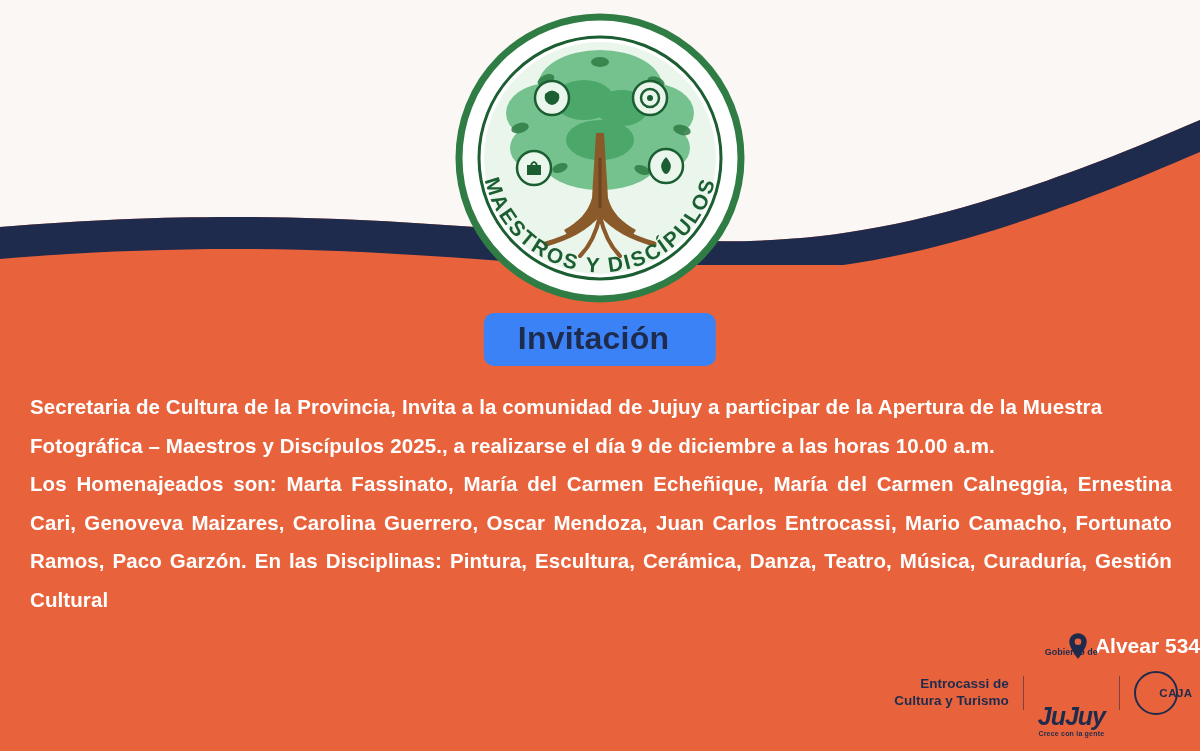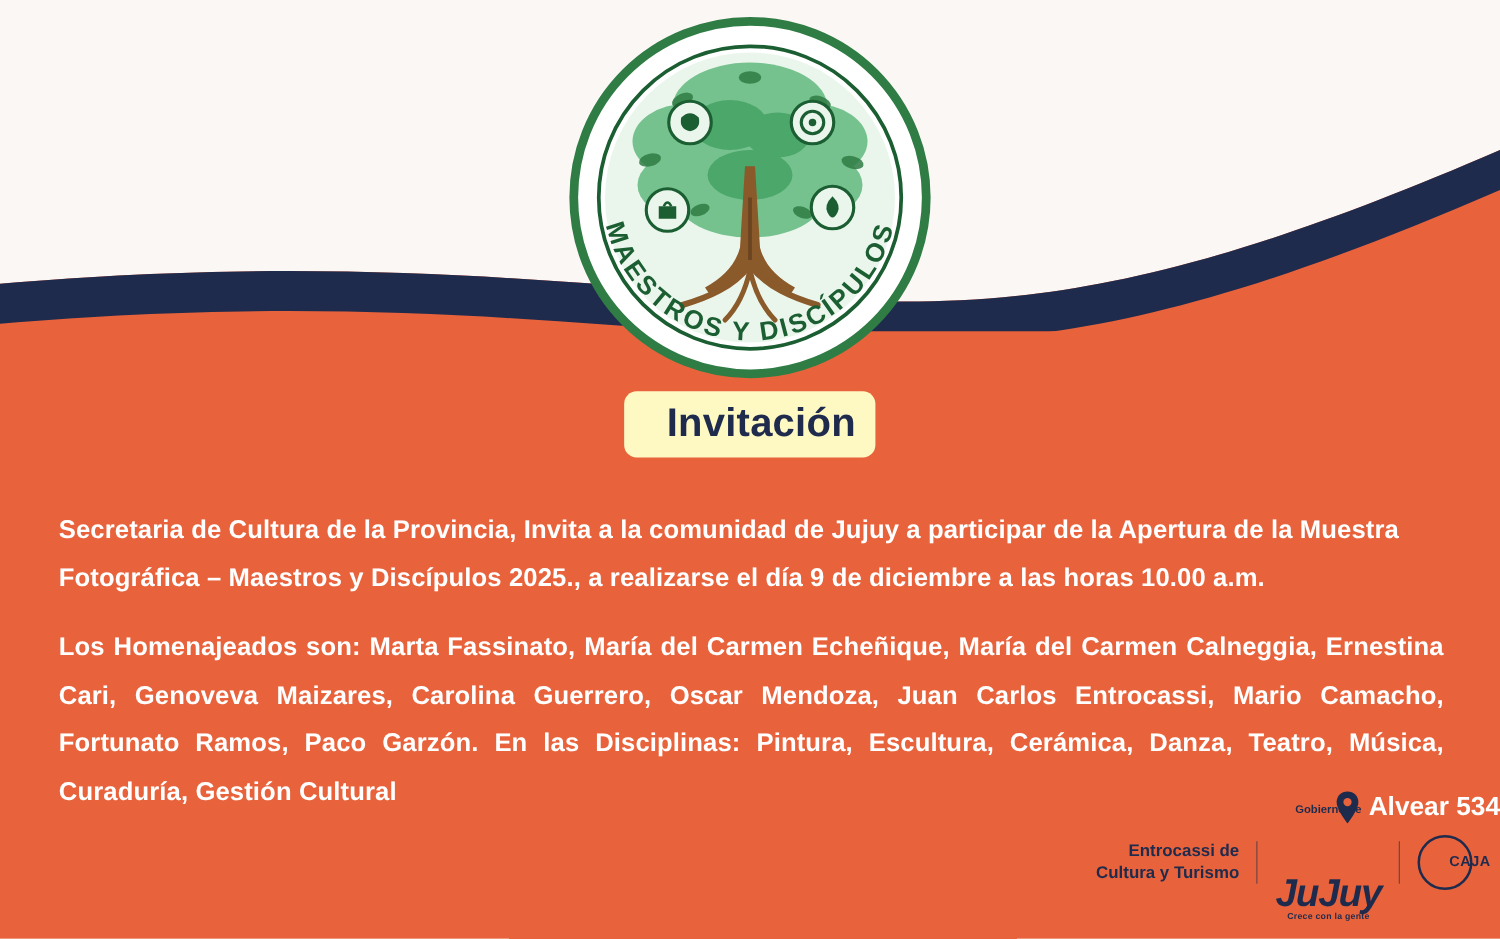--- a/index.html
+++ b/index.html
@@ -34,23 +34,23 @@
     z-index: 5;
   }
   .logo-wrap svg { display: block; width: 300px; height: 300px; }
 
   
   .pill {
     position: absolute;
     left: 50%;
     top: 313px;
     transform: translateX(-50%);
-    background: #fef9c3;
+    background: #3b82f6;
     border-radius: 10px;
-    padding: 8px 16px 10px 34px;
+    padding: 8px 47px 10px 34px;
     z-index: 6;
   }
   .pill-text {
     font-size: 32px;
     font-weight: bold;
     color: #1F2B4D;
     letter-spacing: .2px;
     line-height: 1.1;
     white-space: nowrap;
   }
@@ -60,21 +60,21 @@
     position: absolute;
     left: 30px;
     top: 388px;
     width: 1142px;
     color: #ffffff;
     font-size: 20.5px;
     font-weight: bold;
     line-height: 1.88;
     letter-spacing: .1px;
   }
-  .body-copy p { margin: 17px; }
+  .body-copy p { margin: 0; }
   .just { text-align: justify; }
 
   
   .venue {
     position: absolute;
     left: 0; right: 0;
     top: 630px;
     text-align: right;
     color: #ffffff;
     font-size: 21px;
@@ -114,21 +114,21 @@
   .gob-small {
     color: #1F2B4D;
     font-size: 9px;
     font-weight: bold;
     display: block;
     margin-bottom: 1px;
   }
   .gob-jujuy {
     display: block;
     color: #1F2B4D;
-    font-size: 31px;
+    font-size: 25px;
     font-weight: bold;
     font-style: italic;
     letter-spacing: -1px;
     line-height: .95;
     margin-top: 48px;
   }
   .gob-tag {
     display: block;
     color: #1F2B4D;
     font-size: 7px;

